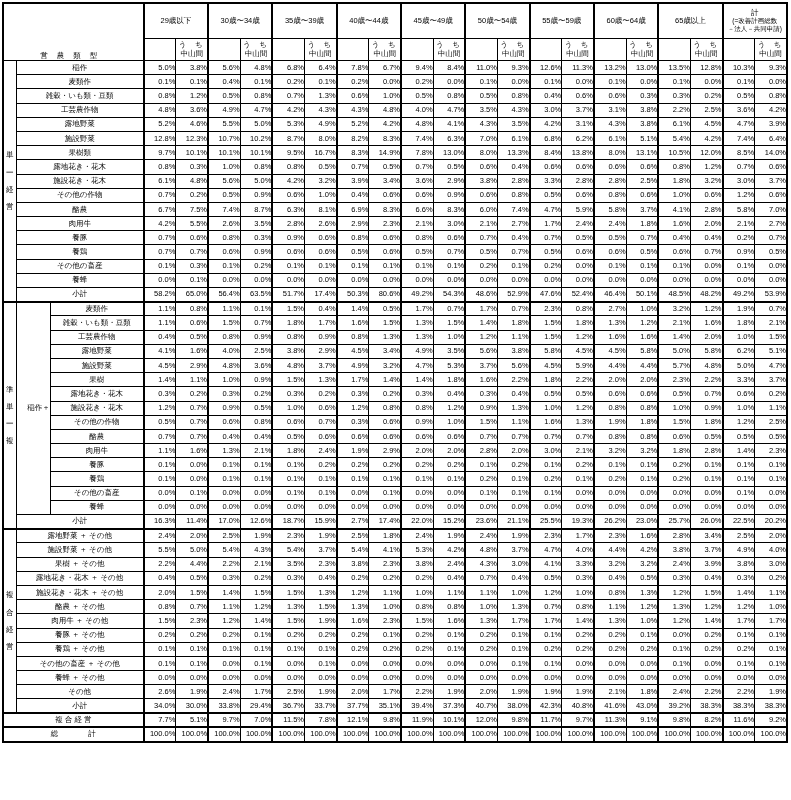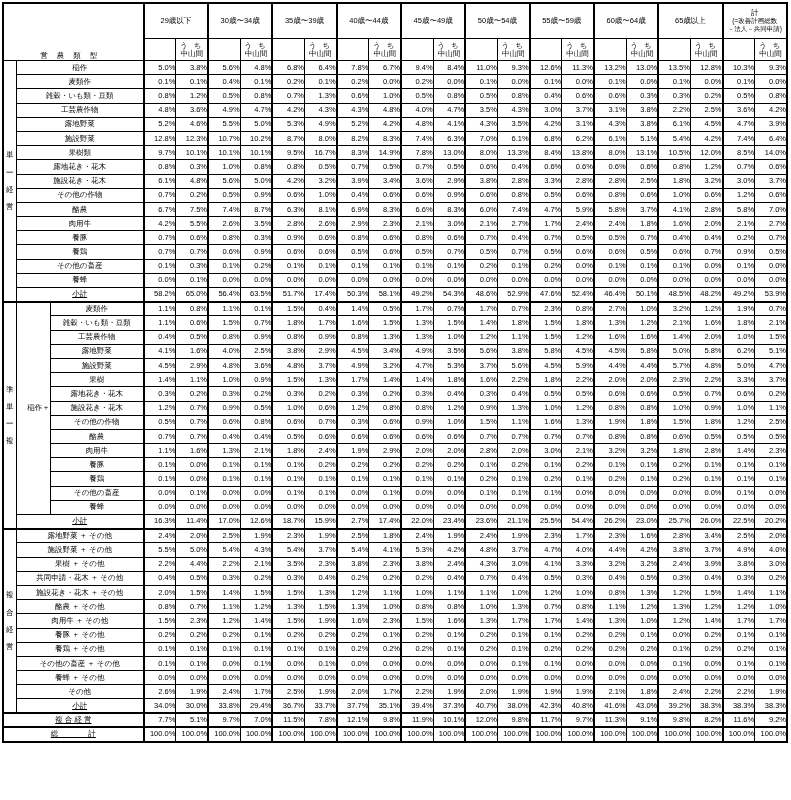--- a/index.html
+++ b/index.html
@@ -58,21 +58,20 @@
   }
   td.rowlab {
     text-align: center;
     padding-left: 5px;
     vertical-align: middle;
     font-size: 7.5px;
   }
   td.rowlab.center {
     text-align: center;
     padding-left: 0;
-    text-decoration: underline;
   }
   td.num {
     width: 35px;
     text-align: right;
     padding-right: 4px;
     vertical-align: middle;
     font-size: 7.5px;
     font-family: "Liberation Sans", "DejaVu Sans", sans-serif;
   }
   tr.datarow { height: 14.2px; }
@@ -94,21 +93,21 @@
   }
   td.agehead .main { display: block; }
   td.agehead .sub1 { display: block; font-size: 6.5px; line-height: 1.25; }
   td.uchi {
     text-align: center;
     vertical-align: middle;
     font-size: 6.5px;
     height: 21px;
     line-height: 1.2;
   }
-  td.uchi .l1 { display:block; letter-spacing: 2px; }
+  td.uchi .l1 { display:block; letter-spacing: 2px; font-family: Liberation Mono, monospace; }
   td.uchi .l2 { display:block;text-align:center; }
   .wide-left { border-left: 2px solid #000 !important; }
   .thick-top { border-top: 2px solid #000 !important; }
 </style>
 </head>
 <body>
 
 <div id="sheet">
   <table class="grid">
     <colgroup>
@@ -602,21 +601,21 @@
         </tr>
         <tr class="datarow subtotal">
           <td class="rowlab center" colspan="2">小計</td>
           <td class="num wide-left">58.2%</td>
           <td class="num">65.0%</td>
           <td class="num wide-left">56.4%</td>
           <td class="num">63.5%</td>
           <td class="num wide-left">51.7%</td>
           <td class="num">17.4%</td>
           <td class="num wide-left">50.3%</td>
-          <td class="num">58.1%</td>
+          <td class="num">80.6%</td>
           <td class="num wide-left">49.2%</td>
           <td class="num">54.3%</td>
           <td class="num wide-left">48.6%</td>
           <td class="num">52.9%</td>
           <td class="num wide-left">47.6%</td>
           <td class="num">52.4%</td>
           <td class="num wide-left">46.4%</td>
           <td class="num">50.1%</td>
           <td class="num wide-left">48.5%</td>
           <td class="num">48.2%</td>
@@ -979,25 +978,25 @@
           <td class="rowlab center" colspan="2">小計</td>
           <td class="num wide-left">16.3%</td>
           <td class="num">11.4%</td>
           <td class="num wide-left">17.0%</td>
           <td class="num">12.6%</td>
           <td class="num wide-left">18.7%</td>
           <td class="num">15.9%</td>
           <td class="num wide-left">2.7%</td>
           <td class="num">17.4%</td>
           <td class="num wide-left">22.0%</td>
-          <td class="num">23.4%</td>
+          <td class="num">15.2%</td>
           <td class="num wide-left">23.6%</td>
           <td class="num">21.1%</td>
           <td class="num wide-left">25.5%</td>
-          <td class="num">54.4%</td>
+          <td class="num">19.3%</td>
           <td class="num wide-left">26.2%</td>
           <td class="num">23.0%</td>
           <td class="num wide-left">25.7%</td>
           <td class="num">26.0%</td>
           <td class="num wide-left">22.5%</td>
           <td class="num">20.2%</td>
         </tr>
         <tr class="datarow">
           <td class="spine thick-top" rowspan="13">
             <span class="vtxt">複</span>
@@ -1067,21 +1066,21 @@
           <td class="num wide-left">4.1%</td>
           <td class="num">3.3%</td>
           <td class="num wide-left">3.2%</td>
           <td class="num">3.2%</td>
           <td class="num wide-left">2.4%</td>
           <td class="num">3.9%</td>
           <td class="num wide-left">3.8%</td>
           <td class="num">3.0%</td>
         </tr>
         <tr class="datarow">
-          <td class="rowlab" colspan="2">共同申請・花木 ＋ その他</td>
+          <td class="rowlab" colspan="2">露地花き・花木 ＋ その他</td>
           <td class="num wide-left">0.4%</td>
           <td class="num">0.5%</td>
           <td class="num wide-left">0.3%</td>
           <td class="num">0.2%</td>
           <td class="num wide-left">0.3%</td>
           <td class="num">0.4%</td>
           <td class="num wide-left">0.2%</td>
           <td class="num">0.2%</td>
           <td class="num wide-left">0.2%</td>
           <td class="num">0.4%</td>

